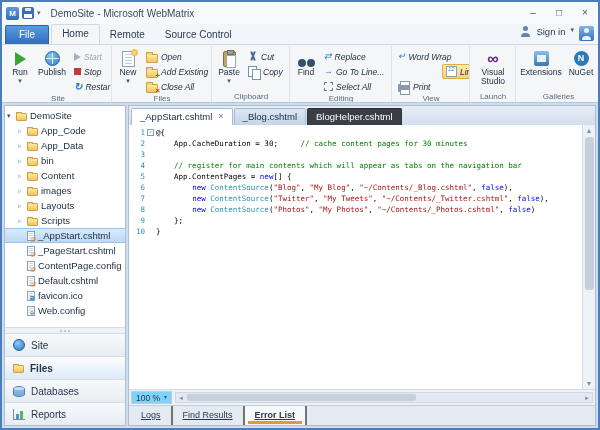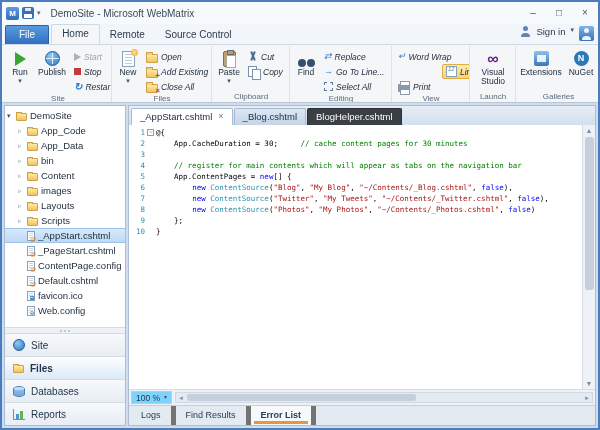--- a/index.html
+++ b/index.html
@@ -141,21 +141,21 @@
   .vscroll { width:13px; background:#eef2f7; border-left:1px solid #d4dce6; display:flex; flex-direction:column; align-items:center; flex:0 0 auto; }
   .vs-arrow { font-size:7px; color:#7a8ea2; height:11px; line-height:11px; }
   .vthumb { width:9px; height:58%; background:#c6d0dc; border-radius:3px; margin-top:1px; }
   .status-row { height:16px; display:flex; align-items:center; background:#eef2f7; border-top:1px solid #d4dce6; flex:0 0 auto; padding:0 2px; gap:3px; }
   .zoom-box { display:flex; align-items:center; gap:4px; background:#7dd3fc; border:1px solid #c2ccd8; height:13px; padding:0 4px; font-size:8.5px; color:#24364d; }
   .zoom-box .dd { font-size:6px; }
   .hscroll { flex:1; height:11px; background:#e4eaf1; border:1px solid #d0d8e2; position:relative; display:flex; align-items:center; }
   .hs-arrow { font-size:7px; color:#7a8ea2; width:10px; text-align:center; }
   .hthumb { position:absolute; left:11px; width:55%; top:1px; bottom:1px; background:#c6d0dc; border-radius:2px; }
   .btabs { height:20px; display:flex; background:#e3eaf2; border-top:1px solid #c5ceda; padding-left:2px; flex:0 0 auto; }
-  .btab { font-size:9px; padding:4px 10px 0; color:#2a3a4e; border-right:5px solid #737373; position:relative; white-space:nowrap; }
+  .btab { font-size:9px; padding:4px 10px 0; color:#2a3a4e; border-right:2px solid #737373; position:relative; white-space:nowrap;text-decoration:underline; }
   .btab.active { background:#f6f9fc; font-weight:bold; }
   .btab.active::after { content:""; position:absolute; left:3px; right:3px; bottom:1px; height:3px; background:#e8953d; }
 </style>
 </head>
 <body>
 
 <div class="window">
 
   <div class="titlebar">
     <div class="qat">

